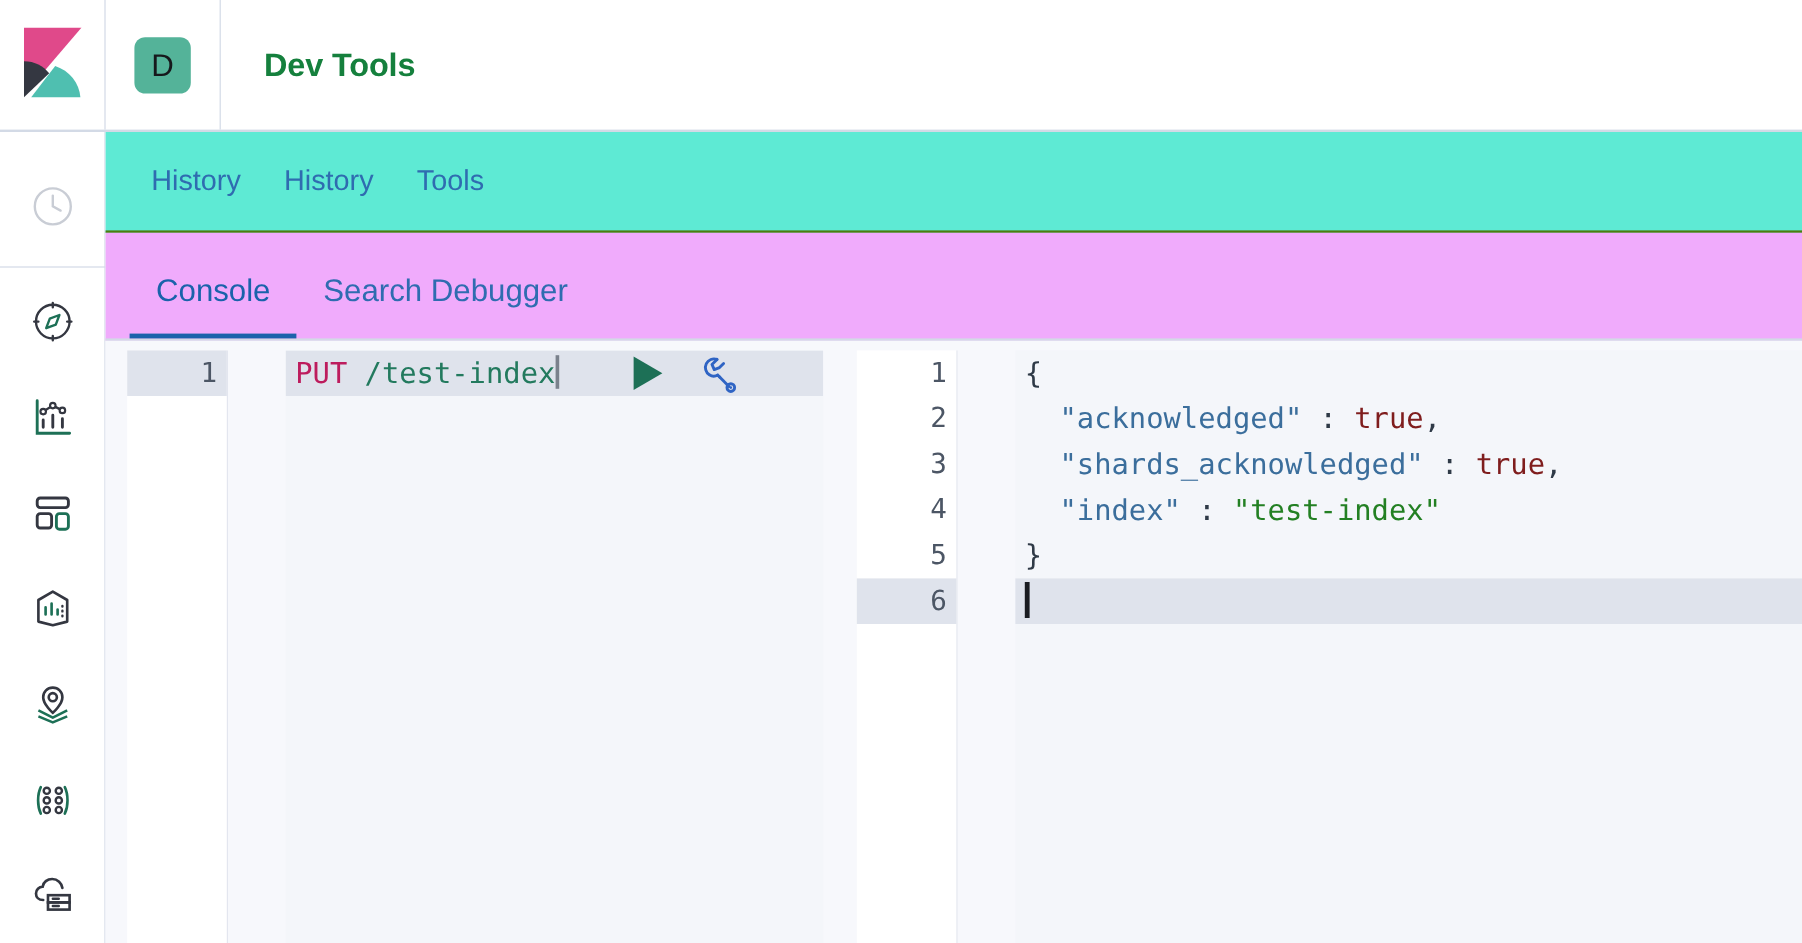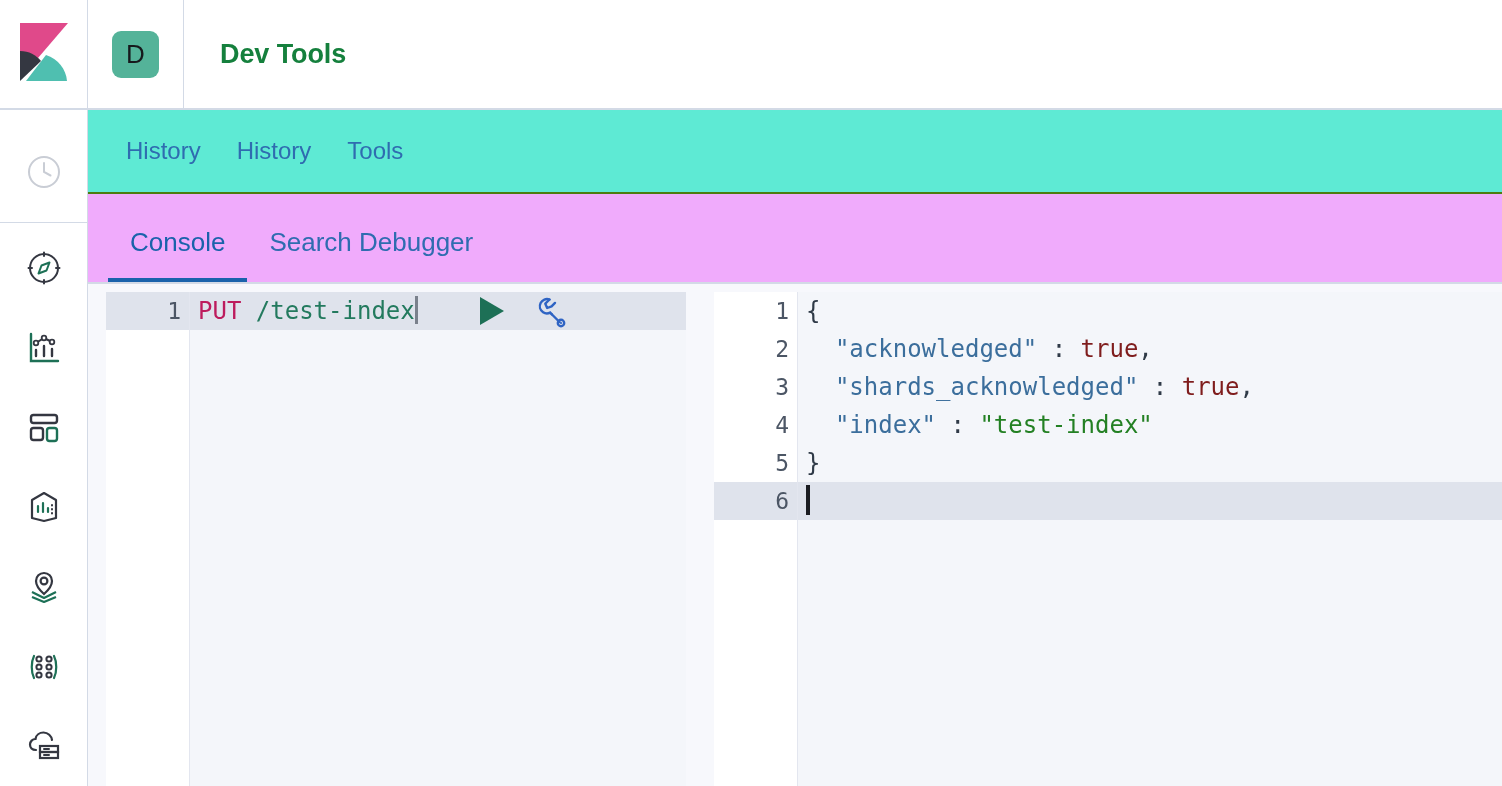--- a/index.html
+++ b/index.html
@@ -120,20 +120,21 @@
   }
   .gutter-line.active { background: #dfe3ec; }
 
   .editor {
     flex: 1 1 auto; min-width: 0;
     background: #f4f6fa;
     font-family: "DejaVu Sans Mono", monospace;
     font-size: 24px;
     position: relative;
     overflow: hidden;
+    margin-left: 48px;
   }
   .code-line {
     height: 38px; line-height: 38px;
     white-space: pre; padding-left: 8px;
     color: #2f3a47;
   }
   .code-line.active { background: #dfe3ec; }
 
   
   .req-line { display: flex; align-items: center; height: 38px; background: #dfe3ec; }

